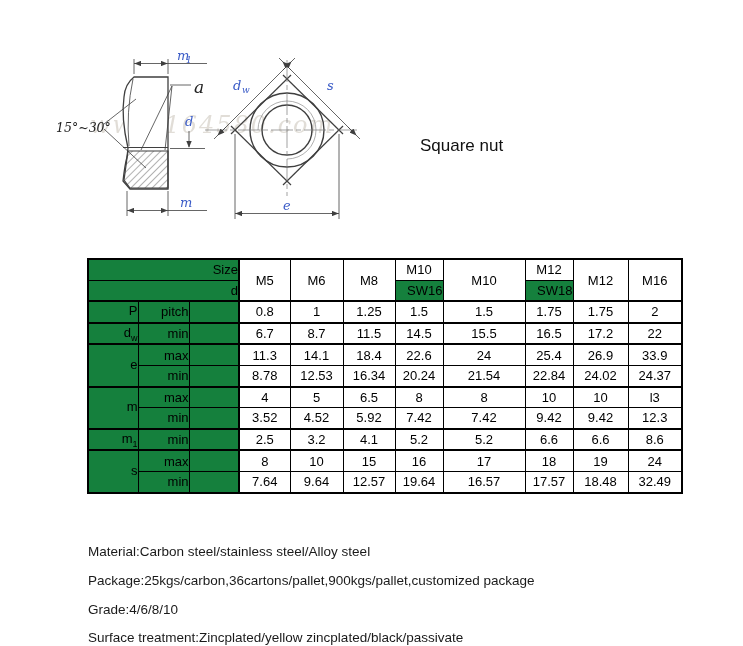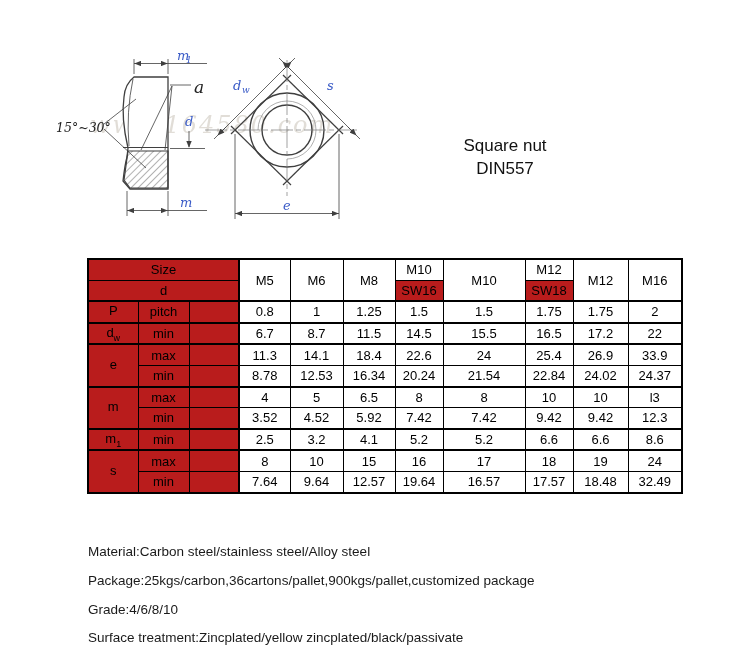--- a/index.html
+++ b/index.html
@@ -1,28 +1,28 @@
 <!DOCTYPE html>
 <html><head>
 <meta charset="utf-8">
 <style>
   html,body{margin:0;padding:0;}
   body{width:743px;height:646px;background:#fff;position:relative;overflow:hidden;
        font-family:"Liberation Sans",sans-serif;color:#111;}
   .abs{position:absolute;}
   
-  #title{left:420px;top:134px;width:170px;text-align:center;font-size:17px;line-height:23px;color:#111;}
+  #title{left:420px;top:134px;width:170px;text-align:left;font-size:17px;line-height:23px;color:#111;}
   
   #spec{left:87px;top:258px;border-collapse:collapse;table-layout:fixed;
         font-size:13px;color:#000;background:#fff;}
   #spec td,#spec th{border:1px solid #000;text-align:center;vertical-align:middle;
         padding:0;height:19.6px;font-weight:normal;overflow:hidden;white-space:nowrap;}
   #spec{border:2px solid #000;}
   #spec tr.gs td,#spec tr.gs th{border-top:2px solid #000;}
-  #spec .g{background:#b91c1c;}
+  #spec .g{background:#15803d;text-align:right;}
   #spec .corner{border-right:2px solid #000;}
   #spec .sp{border-right:2px solid #000;}
   #spec sub{font-size:9px;}
   
   .note{left:88px;font-size:13.5px;color:#1a1a1a;white-space:nowrap;margin-top:39px;}
   
   .blab{font-family:"DejaVu Serif",serif;font-style:italic;font-size:13px;fill:#3a5bc7;}
   .blab-sub{font-family:"DejaVu Serif",serif;font-style:italic;font-size:9px;fill:#3a5bc7;}
   .klab{font-family:"DejaVu Serif",serif;font-style:italic;font-size:17px;fill:#222;}
   .alab{font-family:"DejaVu Serif",serif;font-style:italic;font-size:12.5px;fill:#222;}
@@ -118,21 +118,20 @@
   </g>
 
   <text class="blab" x="233" y="90">d</text>
   <text class="blab-sub" x="242" y="93">w</text>
   <text class="blab" x="327" y="90">s</text>
   <text class="blab" x="283" y="210">e</text>
 </svg>
 
 <div class="abs" id="title">
   <div>Square nut</div>
-  <div>DIN557</div>
 </div>
 
 <table class="abs" id="spec">
   <colgroup>
     <col style="width:50px">
       <col style="width:51px">
       <col style="width:50px">
     <col style="width:51px">
       <col style="width:53px">
       <col style="width:52px">

